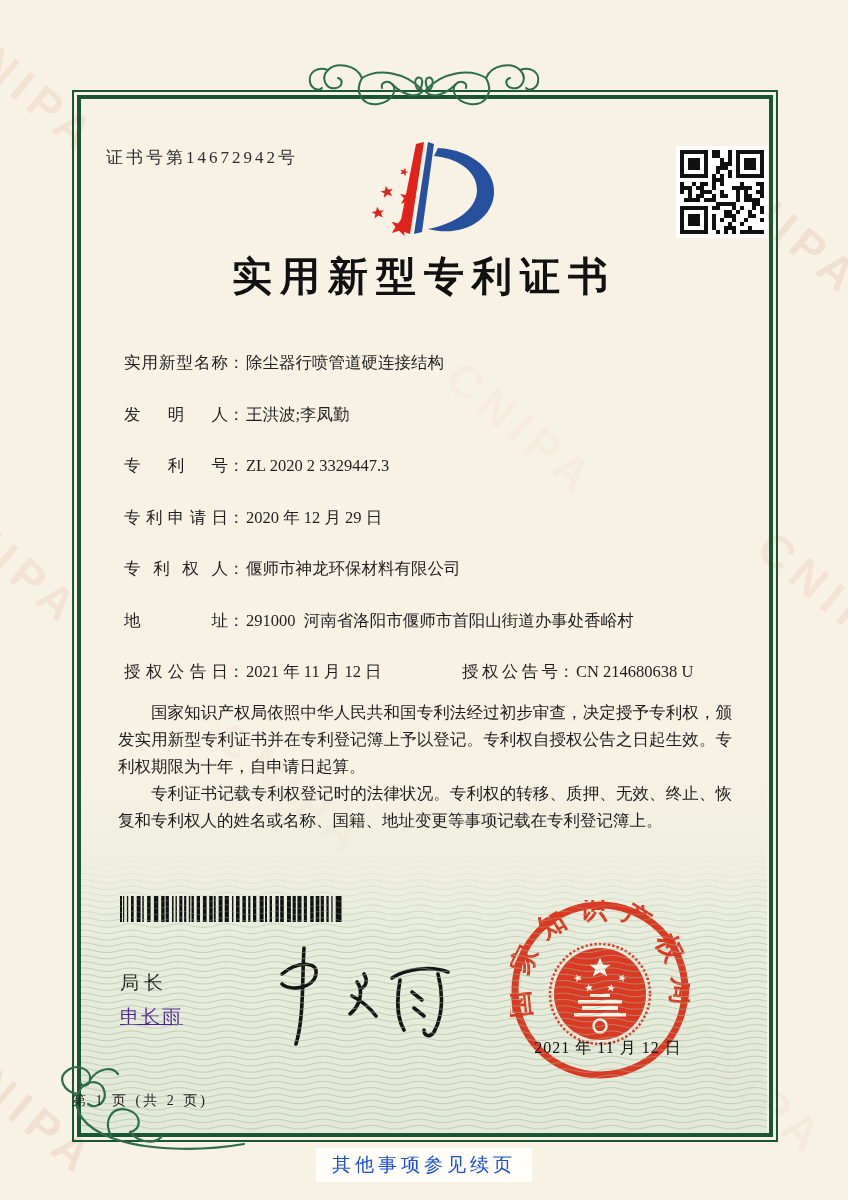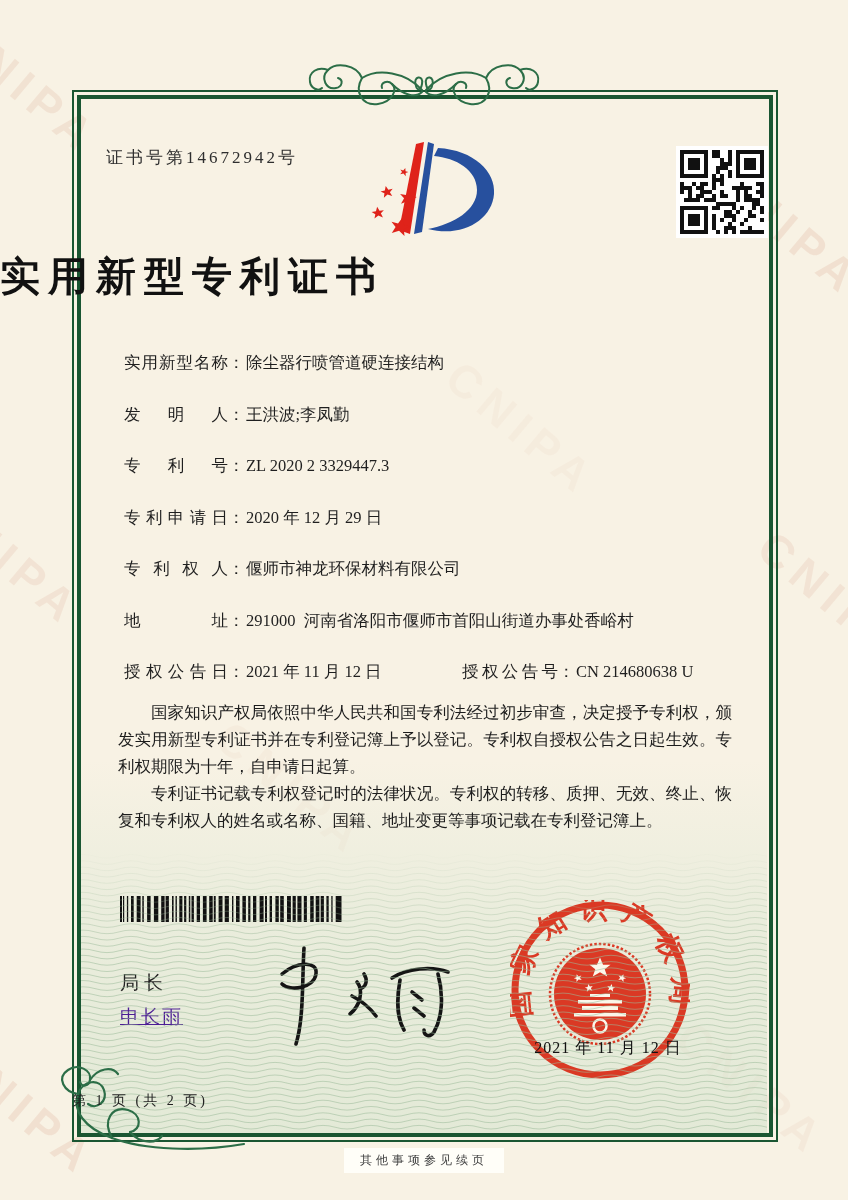--- a/index.html
+++ b/index.html
@@ -12,21 +12,21 @@
       font-weight:bold;font-size:46px;letter-spacing:8px;color:#d9a58e;
       transform:rotate(40deg);transform-origin:left top;pointer-events:none;white-space:nowrap;}
   
   .frame-outer{position:absolute;left:72px;top:90px;width:702px;height:1048px;
       border:2px solid #1a5632;}
   .frame-inner{position:absolute;inset:3px;border:4px solid #1a5632;}
   
   .tint{position:absolute;left:81px;top:760px;width:686px;height:374px;
       background:linear-gradient(180deg,rgba(226,236,219,0) 0%,rgba(221,232,213,.5) 40%,rgba(216,229,208,.65) 100%);}
   .cert-number{position:absolute;left:106px;top:146px;font-size:17px;letter-spacing:3px;color:#2e2e2e;}
-  .title{position:absolute;left:0;top:249px;width:848px;
+  .title{position:absolute;left:0;top:249px;width:848px;text-align:center;
       font-size:40px;font-weight:bold;letter-spacing:8px;color:#111;}
   .fields{position:absolute;left:124px;top:352px;width:620px;font-size:16.5px;}
   .frow{height:22px;margin-bottom:29.5px;position:relative;white-space:nowrap;}
   .flabel{display:inline-block;width:104px;text-align:justify;text-align-last:justify;vertical-align:top;}
   .fcolon{display:inline-block;width:18px;}
   .fvalue{white-space:pre;}
   .grant2{position:absolute;left:338px;top:0;}
   .grant2 .flabel{width:96px;}
   .paras{position:absolute;left:118px;top:699px;width:614px;font-size:16.5px;
       line-height:27px;text-align:justify;color:#1c1c1c;}
@@ -39,21 +39,21 @@
   .sig-name{position:absolute;left:120px;top:1004px;font-size:19px;letter-spacing:2px;
       font-family:"Liberation Sans","DejaVu Sans",sans-serif;color:#4c1d95;text-decoration:underline;}
   .sig-hand{position:absolute;left:252px;top:940px;}
   .seal{position:absolute;left:510px;top:900px;opacity:.93;}
   .seal-date{position:absolute;left:520px;top:1038px;width:176px;text-align:center;
       font-size:16px;letter-spacing:1px;color:#111;white-space:pre;z-index:6;}
   .page-info{position:absolute;left:72px;top:1092px;width:702px;text-align:left;
       font-size:14px;letter-spacing:3px;color:#222;z-index:4;}
   .cont-note{position:absolute;left:0;top:1148px;width:848px;text-align:center;z-index:4;}
   .cont-note span{display:inline-block;background:#fffef8;padding:4px 16px;
-      font-size:12px;letter-spacing:4px;color:#404040;}
+      font-size:19px;letter-spacing:4px;color:#1d4ed8;}
   .orn{position:absolute;z-index:3;}
   svg{display:block;}
 </style>
 </head>
 <body>
 
 <div class="wm" style="left:-28px;top:8px;opacity:.20">CNIPA</div>
 <div class="wm" style="left:735px;top:150px;opacity:.22">CNIPA</div>
 <div class="wm" style="left:-45px;top:480px;opacity:.18">CNIPA</div>
 <div class="wm" style="left:782px;top:520px;opacity:.18">CNIPA</div>

